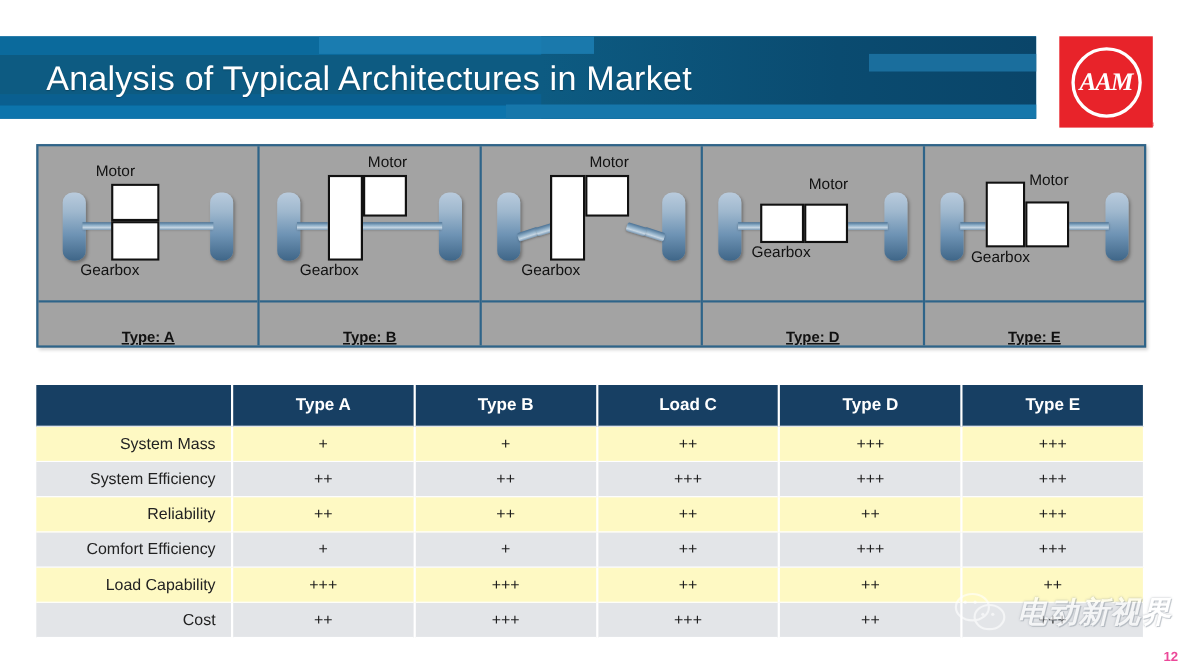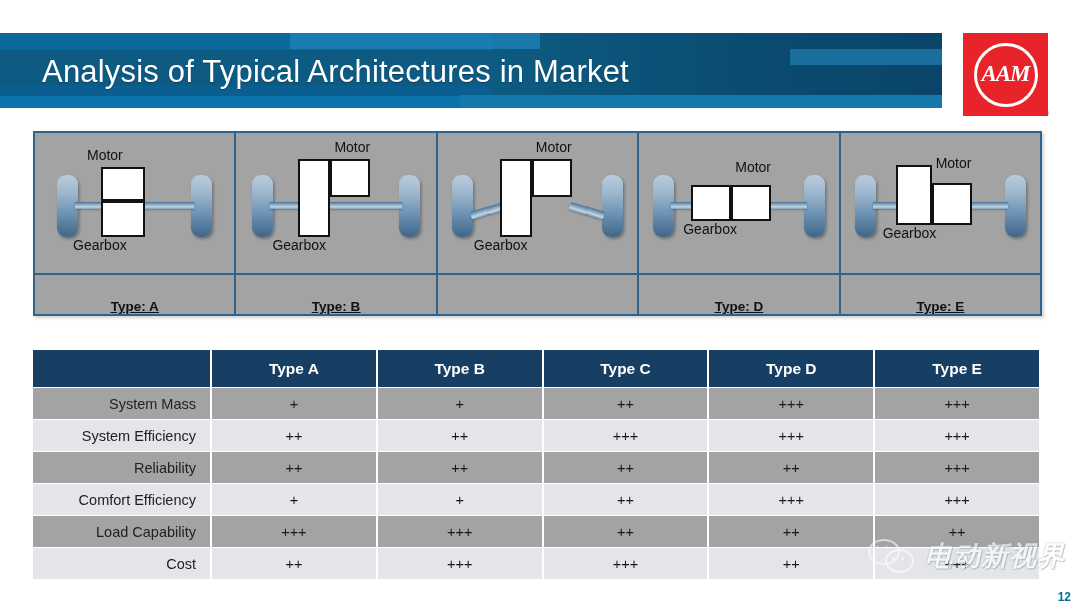--- a/index.html
+++ b/index.html
@@ -101,21 +101,21 @@
     font-size:14.5px;color:#1a1a1a;border-right:2px solid #ffffff;
     border-bottom:1px solid #ffffff;
   }
   .matrix th{
     background:#173f63;color:#ffffff;font-weight:bold;font-size:15.5px;height:37px;
   }
   .matrix th:first-child{background:#173f63;}
   .matrix .rowhead{
     text-align:right;padding-right:14px;font-size:14.5px;color:#222;
   }
-  .matrix tr.odd td{background:#a3a3a3;}
+  .matrix tr.odd td{background:#fef9c3;}
   .matrix tr.even td{background:#e3e5e8;}
   .matrix col.c0{width:178px;}
 
   
   .watermark{
     position:absolute;left:868px;top:528px;width:205px;height:56px;
     display:flex;align-items:center;opacity:.62;pointer-events:none;
   }
   .wm-text{
     font-size:27px;color:#ffffff;font-style:italic;font-weight:bold;
@@ -124,21 +124,21 @@
   }
   .wm-bubbles{position:relative;width:52px;height:38px;flex:0 0 52px;}
   .bub{
     position:absolute;border:2.5px solid rgba(255,255,255,.95);border-radius:50%;
     background:transparent;
   }
   .bub1{left:0;top:2px;width:28px;height:22px;}
   .bub2{left:17px;top:12px;width:25px;height:20px;}
   .dot{position:absolute;width:3px;height:3px;border-radius:50%;background:rgba(255,255,255,.95);}
   .pageno{
-    position:absolute;right:9px;bottom:4px;color:#0369a1;font-size:12px;font-weight:bold;
+    position:absolute;right:9px;bottom:4px;color:#ec4899;font-size:12px;font-weight:bold;
   }
 </style>
 </head>
 <body>
 
 <div class="header-band">
   <div class="band-a"></div>
   <div class="band-b"></div>
   <div class="band-c"></div>
   <div class="band-d"></div>
@@ -242,21 +242,21 @@
       <col>
       <col>
       <col>
       <col>
     </colgroup>
   <thead>
     <tr>
       <th></th>
       <th>Type A</th>
       <th>Type B</th>
-      <th>Type C</th>
+      <th>Load C</th>
       <th>Type D</th>
       <th>Type E</th>
     </tr>
   </thead>
   <tbody>
     <tr class="odd">
       <td class="rowhead">System Mass</td>
       <td>+</td>
       <td>+</td>
       <td>++</td>

